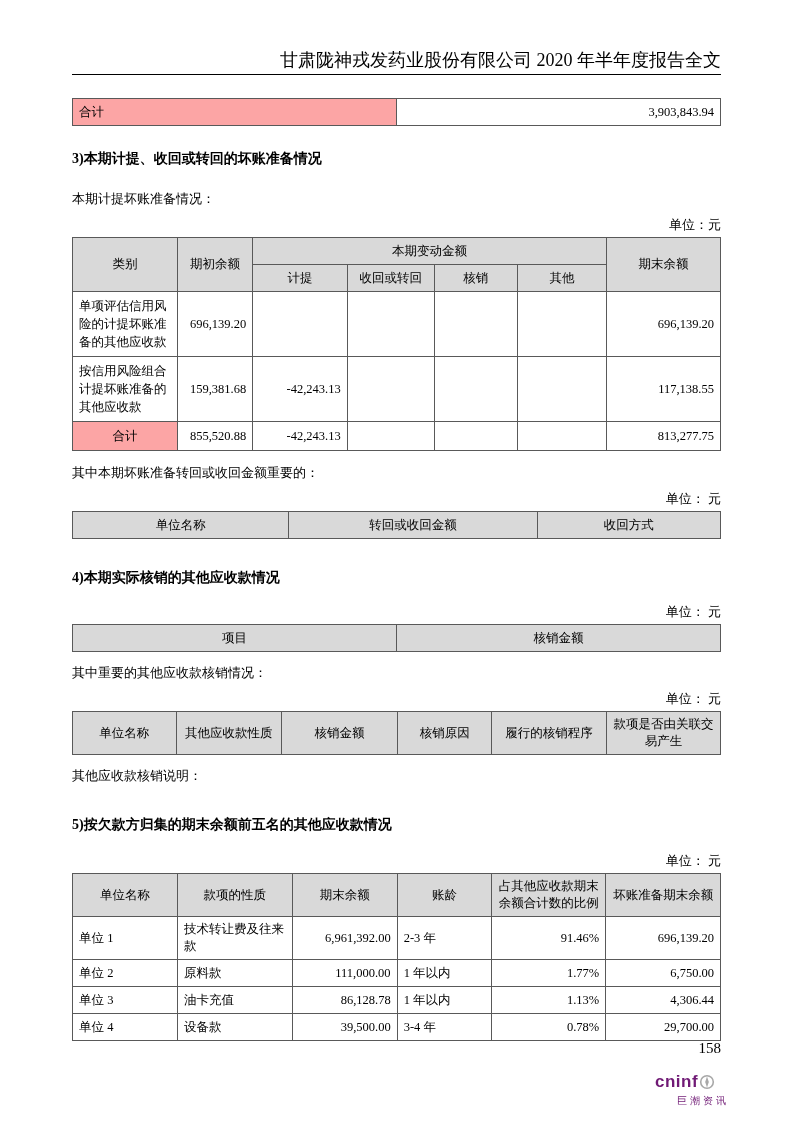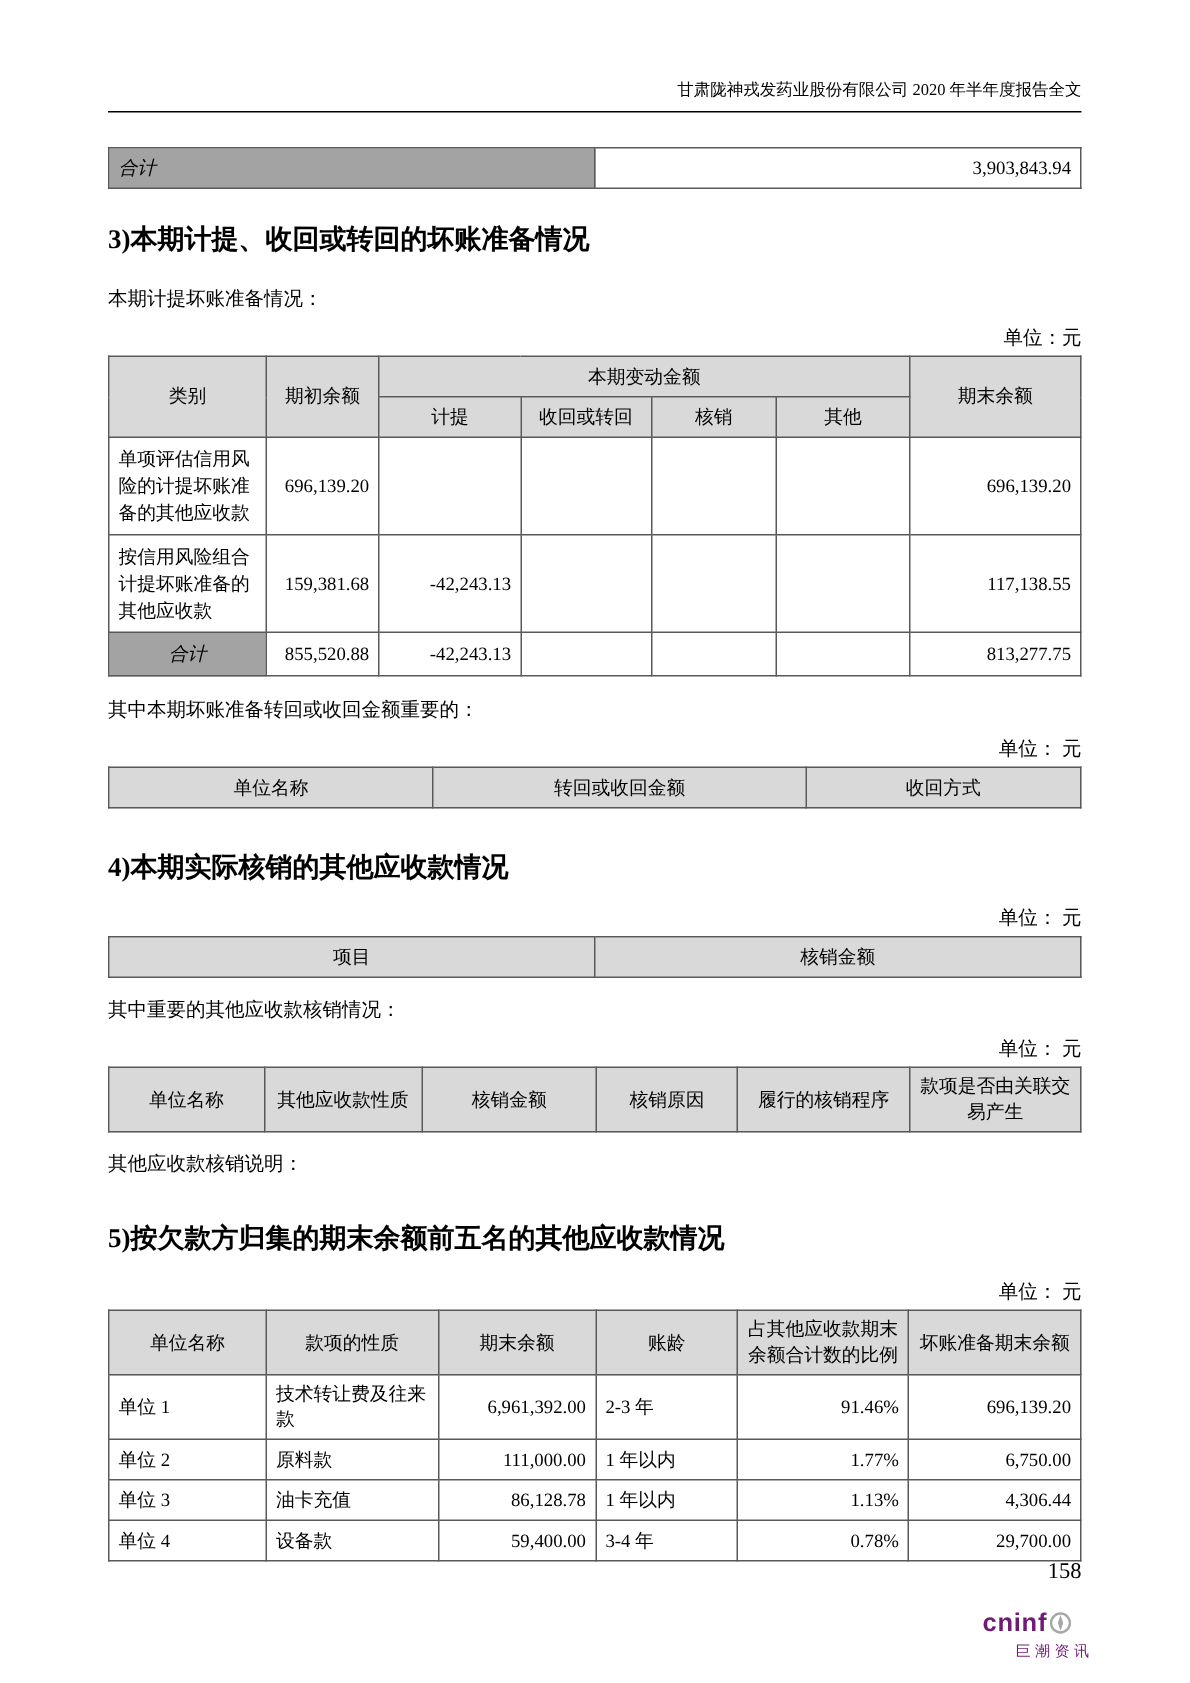--- a/index.html
+++ b/index.html
@@ -3,36 +3,36 @@
 <meta charset="utf-8">
 <style>
   html,body{margin:0;padding:0;}
   body{
     width:793px;height:1122px;background:#ffffff;position:relative;
     font-family:"Liberation Serif","DejaVu Serif",serif;color:#000;
     overflow:hidden;
   }
   .page{padding:52px 72px 0 72px;}
   .doc-header{
-    text-align:right;font-size:11px;line-height:16px;
+    text-align:right;font-size:18px;line-height:16px;
     padding-bottom:6px;border-bottom:1.5px solid #000;
   }
   .tbl{
     width:100%;border-collapse:collapse;table-layout:fixed;
     font-size:12.5px;line-height:17px;
   }
   .tbl td,.tbl th{
     border:1px solid #595959;padding:4px 6px;font-weight:normal;
     vertical-align:middle;word-break:break-all;height:18px;
   }
   .tbl th{text-align:center;background:#d9d9d9;}
-  .shade{background:#a3a3a3;font-style:italic;}
+  .shade{background:#fca5a5;}
   .ctr{text-align:center;}
   .num{text-align:right;}
-  .sec-heading{font-size:18px;font-weight:bold;margin:0;line-height:18px;}
+  .sec-heading{font-size:14px;font-weight:bold;margin:0;line-height:18px;}
   .para{font-size:13px;margin:0;line-height:17px;}
   .unit{font-size:13px;text-align:right;margin:9px 0 4px 0;line-height:17px;}
   .mt23{margin-top:23px;} .mt24{margin-top:24px;} .mt22{margin-top:22px;}
   .mt13{margin-top:13px;} .mt12{margin-top:12px;} .mt30{margin-top:30px;}
   .mt32{margin-top:32px;} .mt16{margin-top:16px;} .mt18{margin-top:18px;}
   .provision-tbl td{padding:5px 6px;line-height:18px;}
   .page-number{
     position:absolute;top:1040px;right:72px;font-size:15px;
   }
   .cninfo{
@@ -229,21 +229,21 @@
         <td>单位 3</td>
         <td>油卡充值</td>
         <td class="num">86,128.78</td>
         <td>1 年以内</td>
         <td class="num">1.13%</td>
         <td class="num">4,306.44</td>
       </tr>
       <tr>
         <td>单位 4</td>
         <td>设备款</td>
-        <td class="num">59,400.00</td>
+        <td class="num">39,500.00</td>
         <td>3-4 年</td>
         <td class="num">0.78%</td>
         <td class="num">29,700.00</td>
       </tr>
     </tbody>
   </table>
 
 </div>
 
 <div class="page-number">158</div>

